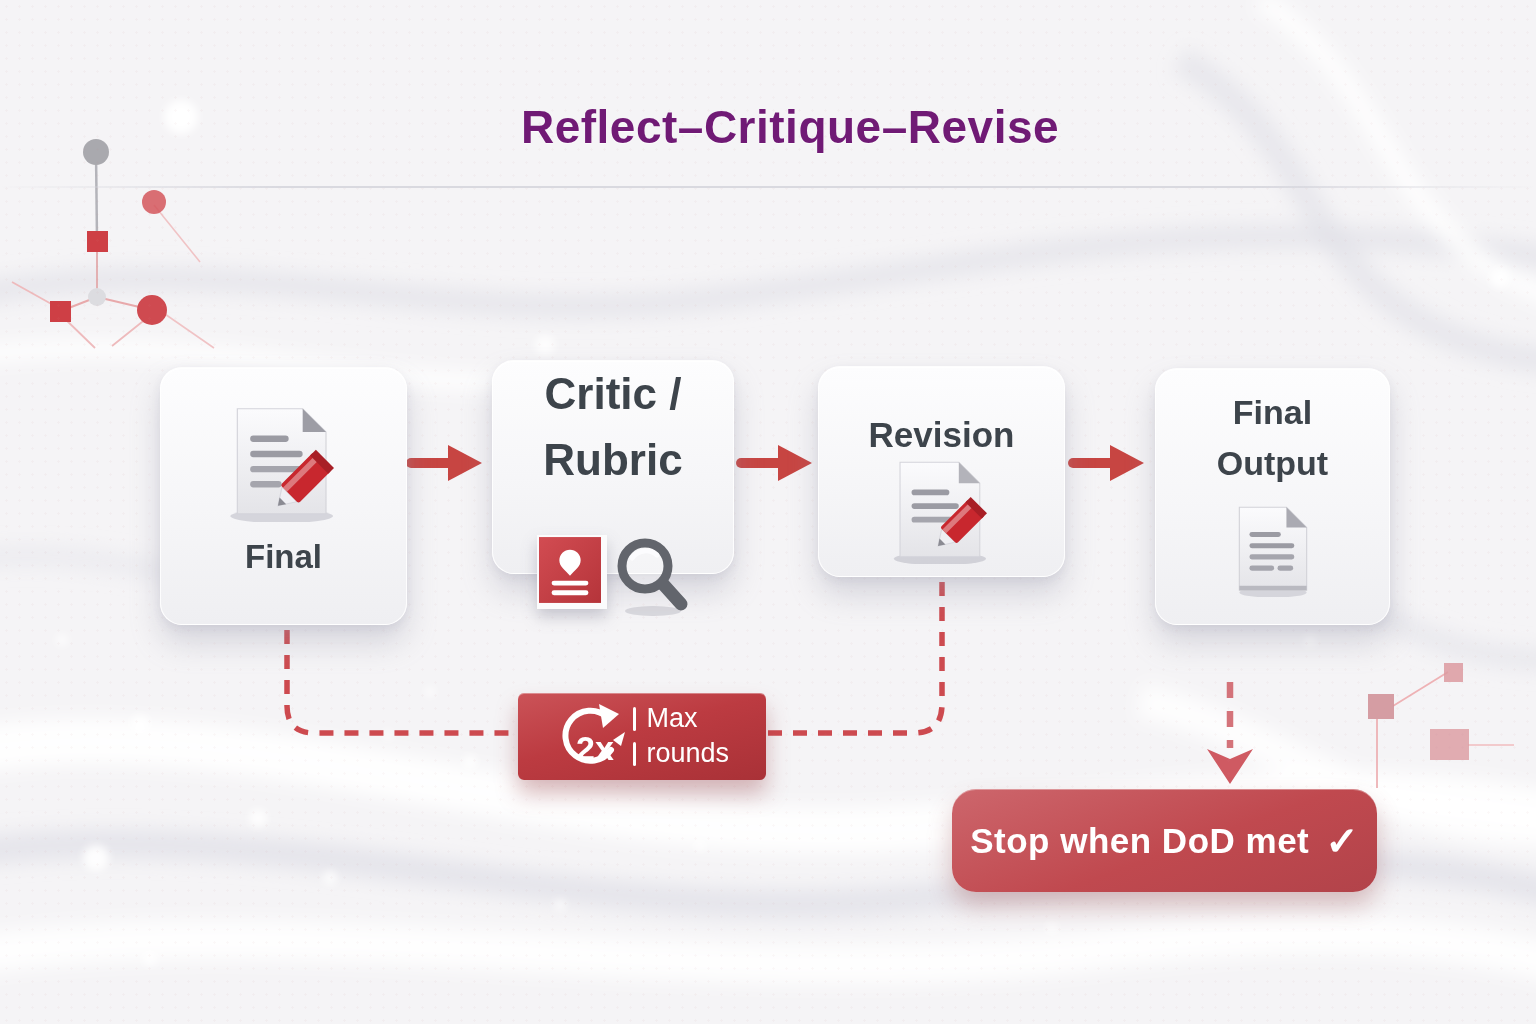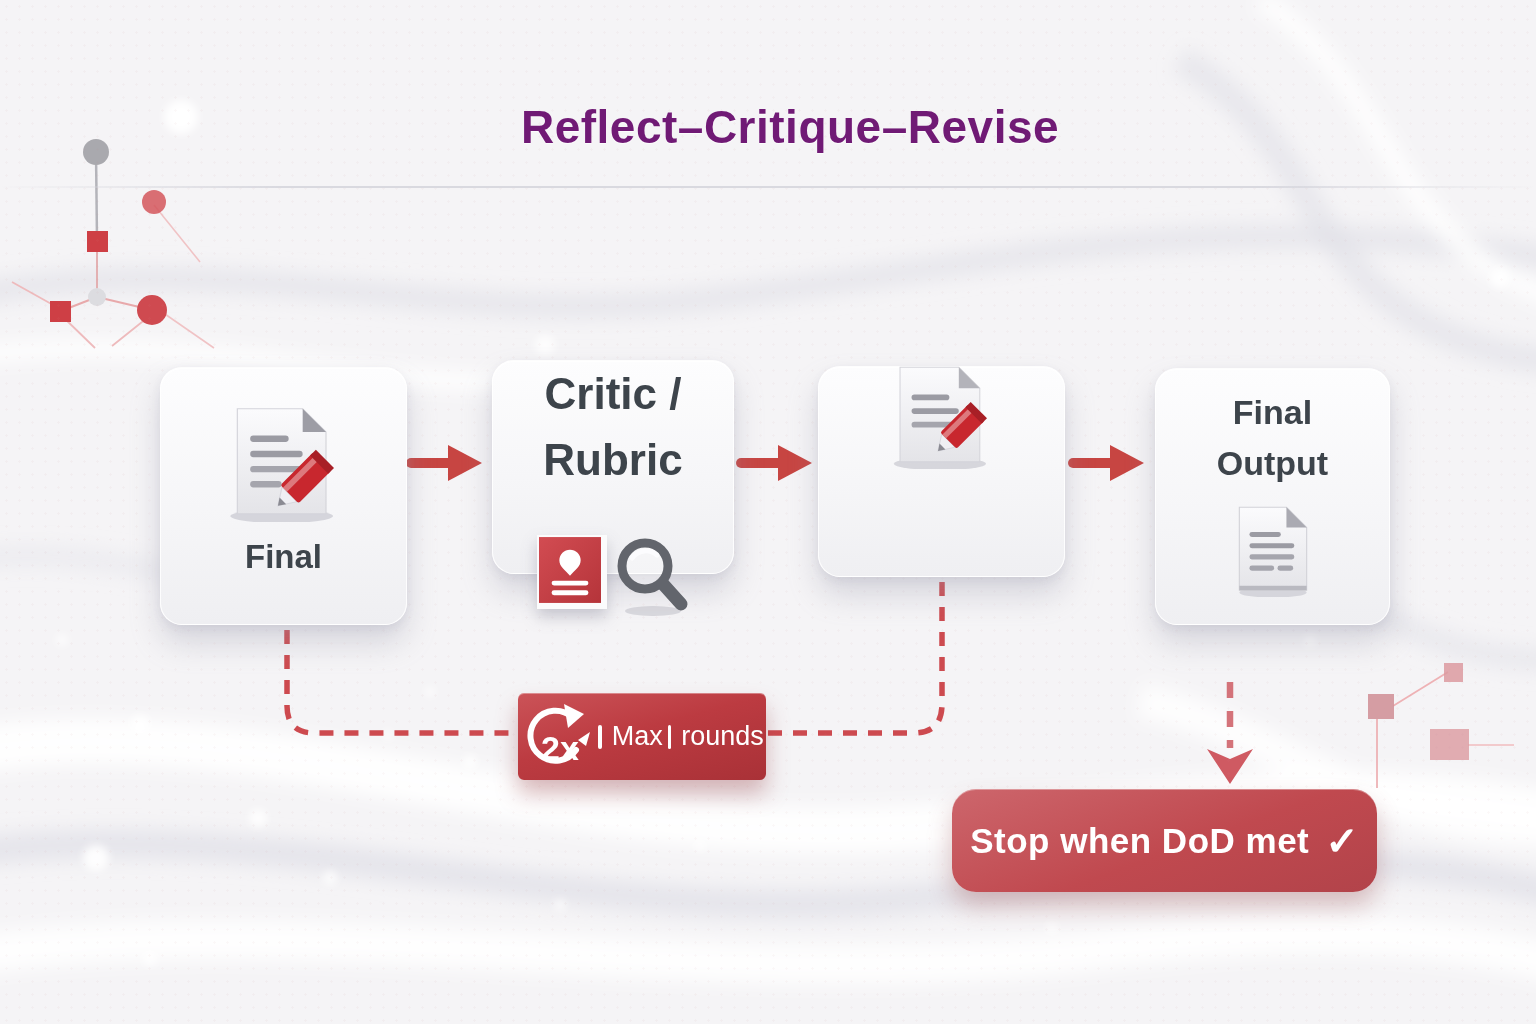--- a/index.html
+++ b/index.html
@@ -70,21 +70,21 @@
 
   
   .loop-badge{
     position:absolute;left:518px;top:693px;width:248px;height:87px;z-index:5;
     border-radius:6px;
     background:linear-gradient(165deg,#cb5358 0%,#bc3b41 45%,#a93137 100%);
     box-shadow:0 14px 22px rgba(150,60,66,.35), inset 0 1px 0 rgba(255,255,255,.35);
     display:flex;align-items:center;justify-content:center;color:#fff;
   }
   .loop-icon-wrap{position:relative;width:78px;height:70px;flex:0 0 auto;}
-  .loop-text{display:flex;flex-direction:row;gap:5px;}
+  .loop-text{display:flex;flex-direction:column;gap:5px;}
   .loop-text .row{display:flex;align-items:center;gap:10px;font-size:27px;font-weight:500;line-height:1.1;}
   .vbar{display:inline-block;width:3.5px;height:24px;background:#fff;border-radius:2px;}
 
   
   .stop-badge{
     position:absolute;left:952px;top:789px;width:425px;height:103px;z-index:5;
     border-radius:24px;
     background:linear-gradient(160deg,#cd666c 0%,#c0494f 55%,#b2434a 100%);
     box-shadow:0 14px 24px rgba(150,70,76,.32), inset 0 1px 0 rgba(255,255,255,.35);
     display:flex;align-items:center;justify-content:center;gap:16px;color:#fff;
@@ -235,20 +235,21 @@
           <ellipse cx="42" cy="76" rx="28" ry="5" fill="rgba(130,130,148,.25)"></ellipse>
           <circle cx="34" cy="31" r="23" fill="rgba(255,255,255,.35)" stroke="#62656c" stroke-width="9"></circle>
           <path d="M21 23 a17 17 0 0 1 25 -3" fill="none" stroke="#fdfdfe" stroke-width="5" stroke-linecap="round" opacity=".9"></path>
           <line x1="52" y1="49" x2="70" y2="69" stroke="#62656c" stroke-width="13" stroke-linecap="round"></line>
         </svg>
       </span>
     </div>
   </div>
 
   <div class="node node-revision">
+    <div class="node-label">Revision</div>
     <span class="node-icon">
       <svg width="128" height="106" viewBox="0 0 120 101">
         <ellipse cx="58" cy="96" rx="44" ry="6" fill="rgba(130,130,148,.28)"></ellipse>
         <path d="M20 4 h56 l20 20 v70 h-76 z" fill="url(#pg)" stroke="#d4d4da" stroke-width="1"></path>
         <path d="M76 4 l20 20 h-20 z" fill="#b3b3ba"></path>
         <rect x="31" y="30" width="36" height="5.5" rx="2.7" fill="#9b9ba3"></rect>
         <rect x="31" y="43" width="45" height="5.5" rx="2.7" fill="#9b9ba3"></rect>
         <rect x="31" y="56" width="40" height="5.5" rx="2.7" fill="#a5a5ad"></rect>
         <g transform="rotate(-45 76 64)">
           <polygon points="48,64 62,55 62,73" fill="#efeff3" stroke="#d8d8de" stroke-width="1"></polygon>

